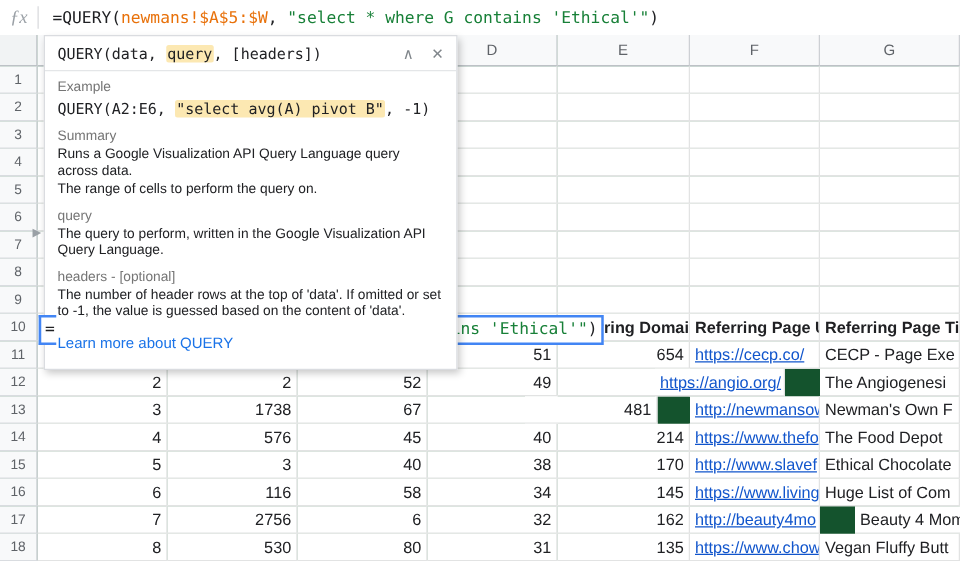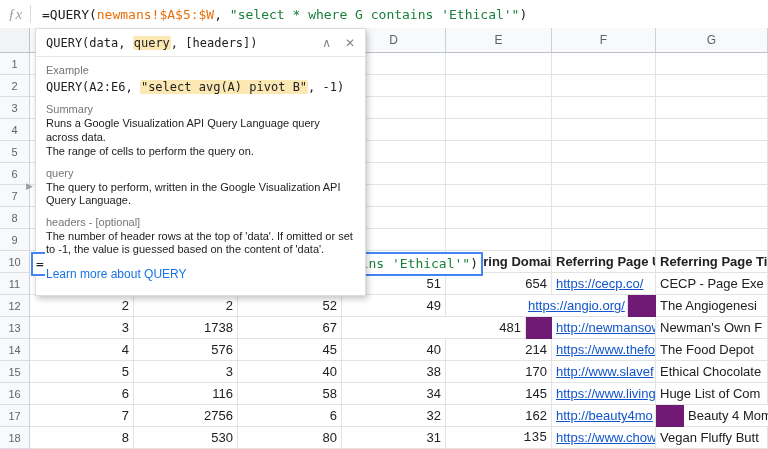--- a/index.html
+++ b/index.html
@@ -1,16 +1,16 @@
 <!DOCTYPE html>
 <html><head>
 <meta charset="utf-8">
 <style>
   html,body{margin:0;padding:0;background:#fff;}
-  #app{position:relative;width:768px;height:449px;overflow:hidden;background:#701a75;
+  #app{position:relative;width:768px;height:449px;overflow:hidden;background:#14532d;
        font-family:"Liberation Sans",sans-serif;color:#202124;}
 
   
   #formula-bar{position:absolute;left:0;top:0;width:768px;height:28px;background:#fff;
 ic    border-bottom:1px solid #d4d7da;box-sizing:border-box;display:flex;align-items:center;}
   #fx{font-family:"Liberation Serif",serif;font-style:italic;color:#9aa0a6;font-size:15px;
       width:30px;text-align:center;flex:0 0 30px;}
   .fb-sep{width:1px;height:18px;background:#d9dadd;flex:0 0 1px;margin-right:11px;}
   #formula-text{font-family:"DejaVu Sans Mono","Liberation Mono",monospace;font-size:13px;
       white-space:nowrap;color:#202124;}
@@ -220,21 +220,21 @@
       <div class="cell num" style="left: 134px; top: 405px; width: 104px; height: 22px;">2756</div>
       <div class="cell num" style="left: 238px; top: 405px; width: 104px; height: 22px;">6</div>
       <div class="cell num" style="left: 342px; top: 405px; width: 104px; height: 22px;">32</div>
       <div class="cell num" style="left: 446px; top: 405px; width: 106px; height: 22px;">162</div>
       <div class="cell url" style="left: 552px; top: 405px; width: 104px; height: 22px;">http://beauty4mo</div>
       <div class="cell" style="left: 656px; top: 405px; width: 112px; height: 22px; margin-left: 28px;">Beauty 4 Moms</div>
       <div class="cell num" style="left: 30px; top: 427px; width: 104px; height: 22px;">8</div>
       <div class="cell num" style="left: 134px; top: 427px; width: 104px; height: 22px;">530</div>
       <div class="cell num" style="left: 238px; top: 427px; width: 104px; height: 22px;">80</div>
       <div class="cell num" style="left: 342px; top: 427px; width: 104px; height: 22px;">31</div>
-      <div class="cell num" style="left: 446px; top: 427px; width: 106px; height: 22px; font-family: Liberation Mono, monospace;">135</div>
+      <div class="cell num" style="left: 446px; top: 427px; width: 106px; height: 22px;">135</div>
       <div class="cell url" style="left: 552px; top: 427px; width: 104px; height: 22px;">https://www.chow</div>
       <div class="cell" style="left: 656px; top: 427px; width: 112px; height: 22px;">Vegan Fluffy Butt</div>
     </div>
 
   <div id="edit-box">
     <div id="edit-text"><span>=QUERY(</span><span class="tok-range">newmans!$A$5:$W</span><span>, </span><span class="tok-str">"select * where G contains 'Ethical'"</span><span>)</span></div>
   </div>
   <div id="eq-sliver">=</div>
 
   <div id="tooltip">

